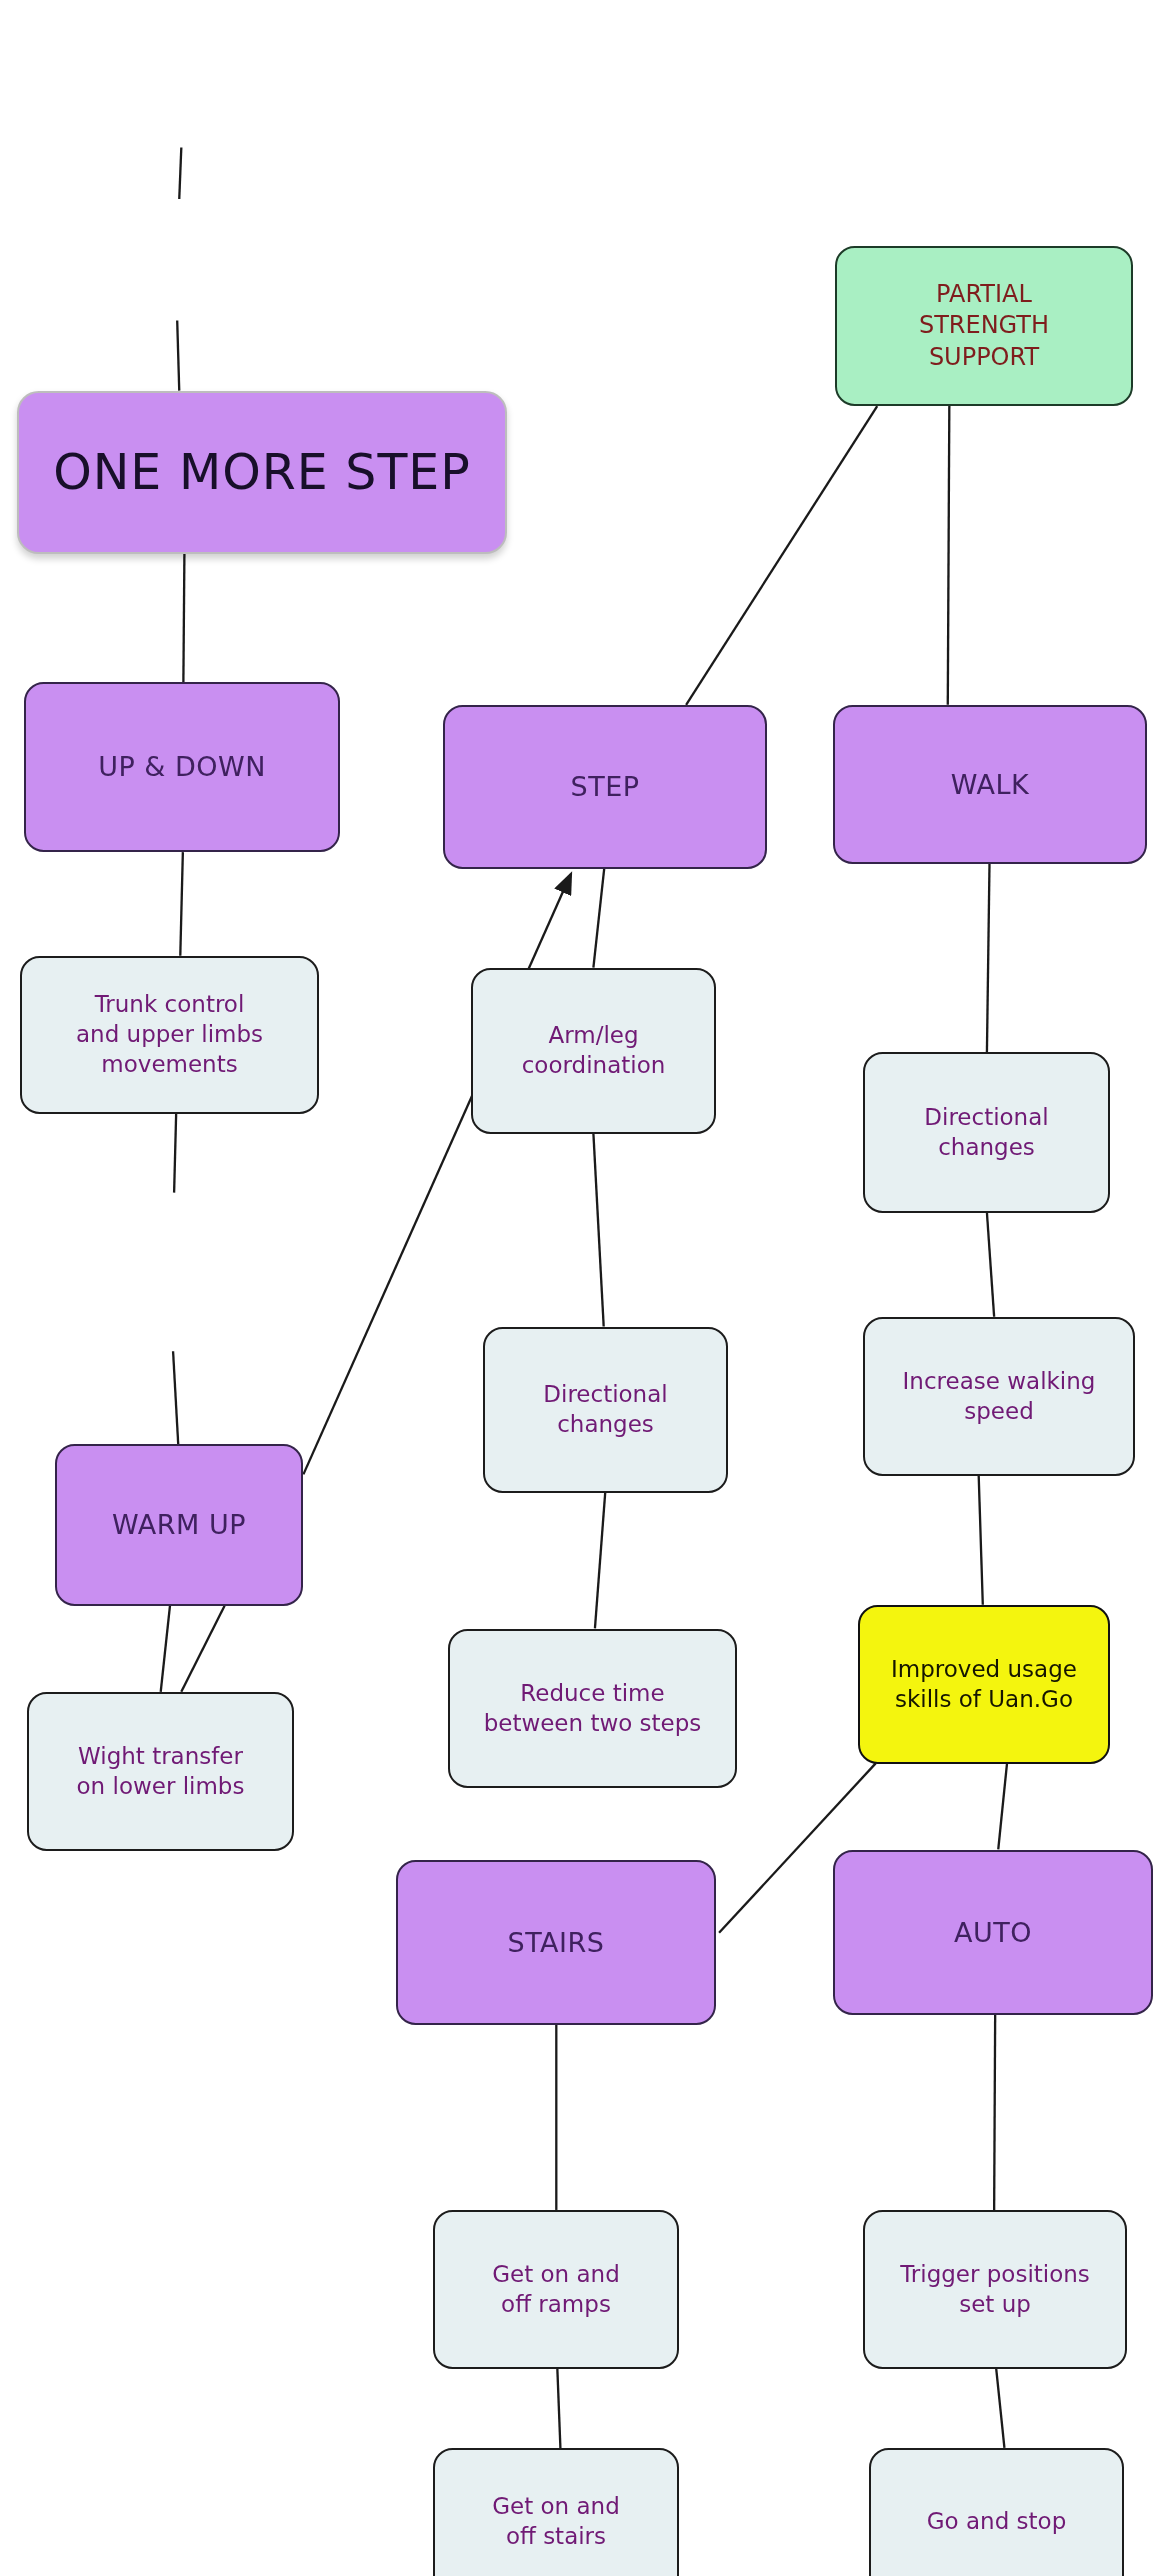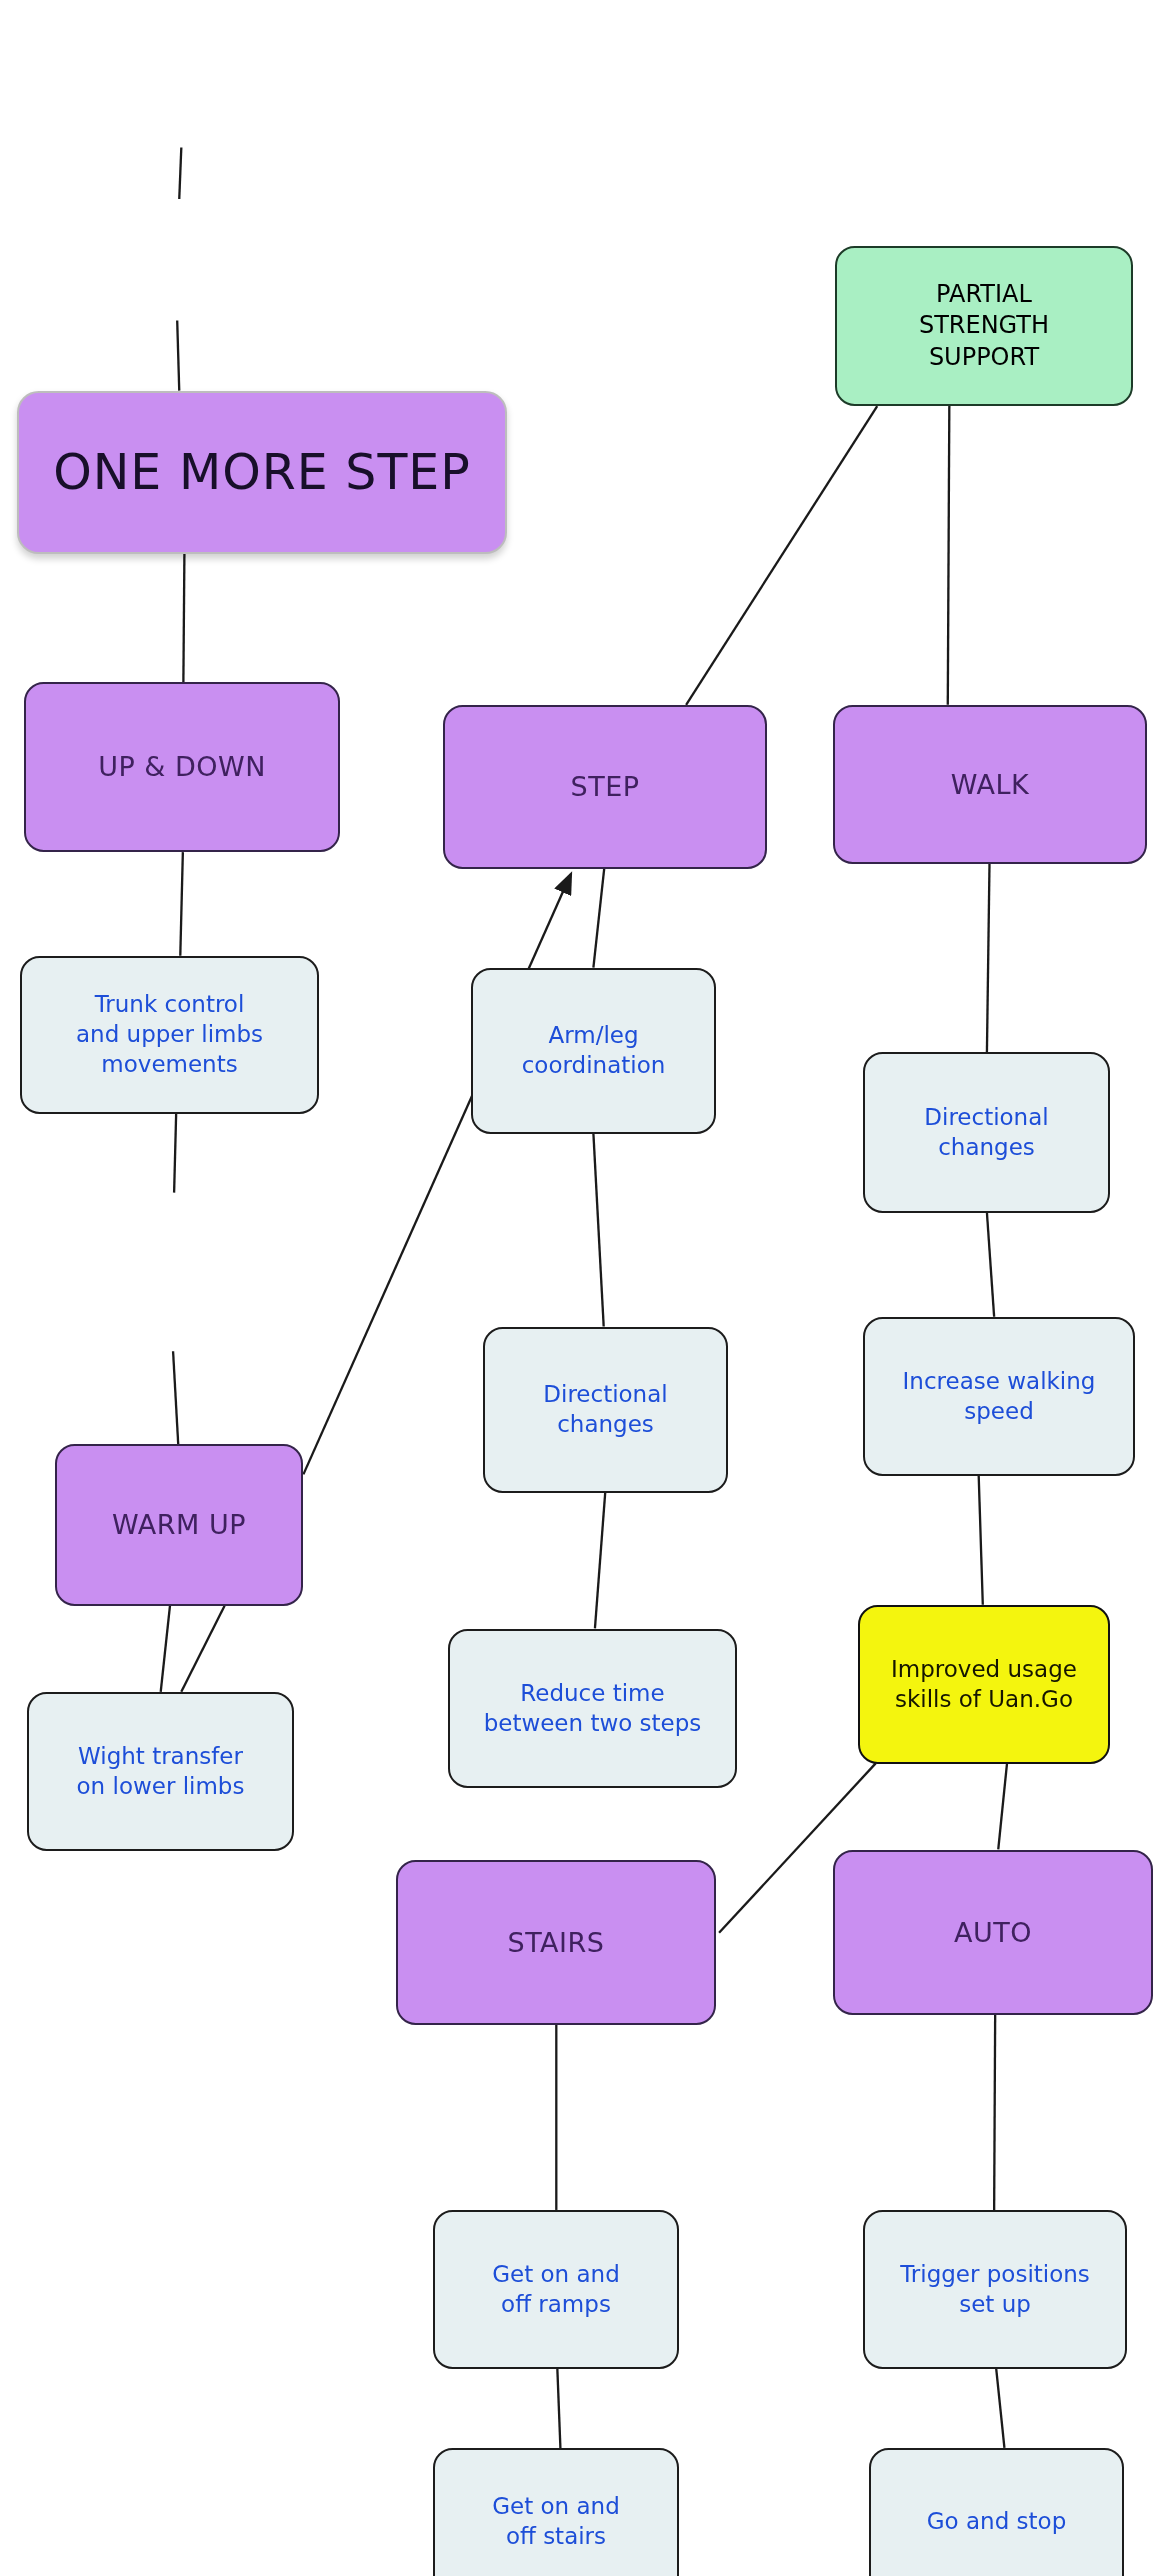--- a/index.html
+++ b/index.html
@@ -59,29 +59,29 @@
     border-radius: 19.6px;
     color: #3f215f;
     font-size: 27px;
     letter-spacing: 0.5px;
   }
   
   .node.green {
     background: #a9efc3;
     border: 2.6px solid #1d3b28;
     border-radius: 19.6px;
-    color: #000000;
+    color: #7f1d1d;
     font-size: 24px;
   }
   
   .node.light {
     background: #e7f0f2;
     border: 2.6px solid #1c1c1c;
     border-radius: 19.6px;
-    color: #1d4ed8;
+    color: #701a75;
     font-size: 23px;
   }
   
   .node.yellow {
     background: #f4f50e;
     border: 2.6px solid #111111;
     border-radius: 19.6px;
     color: #151500;
     font-size: 23px;
     justify-content: center;

